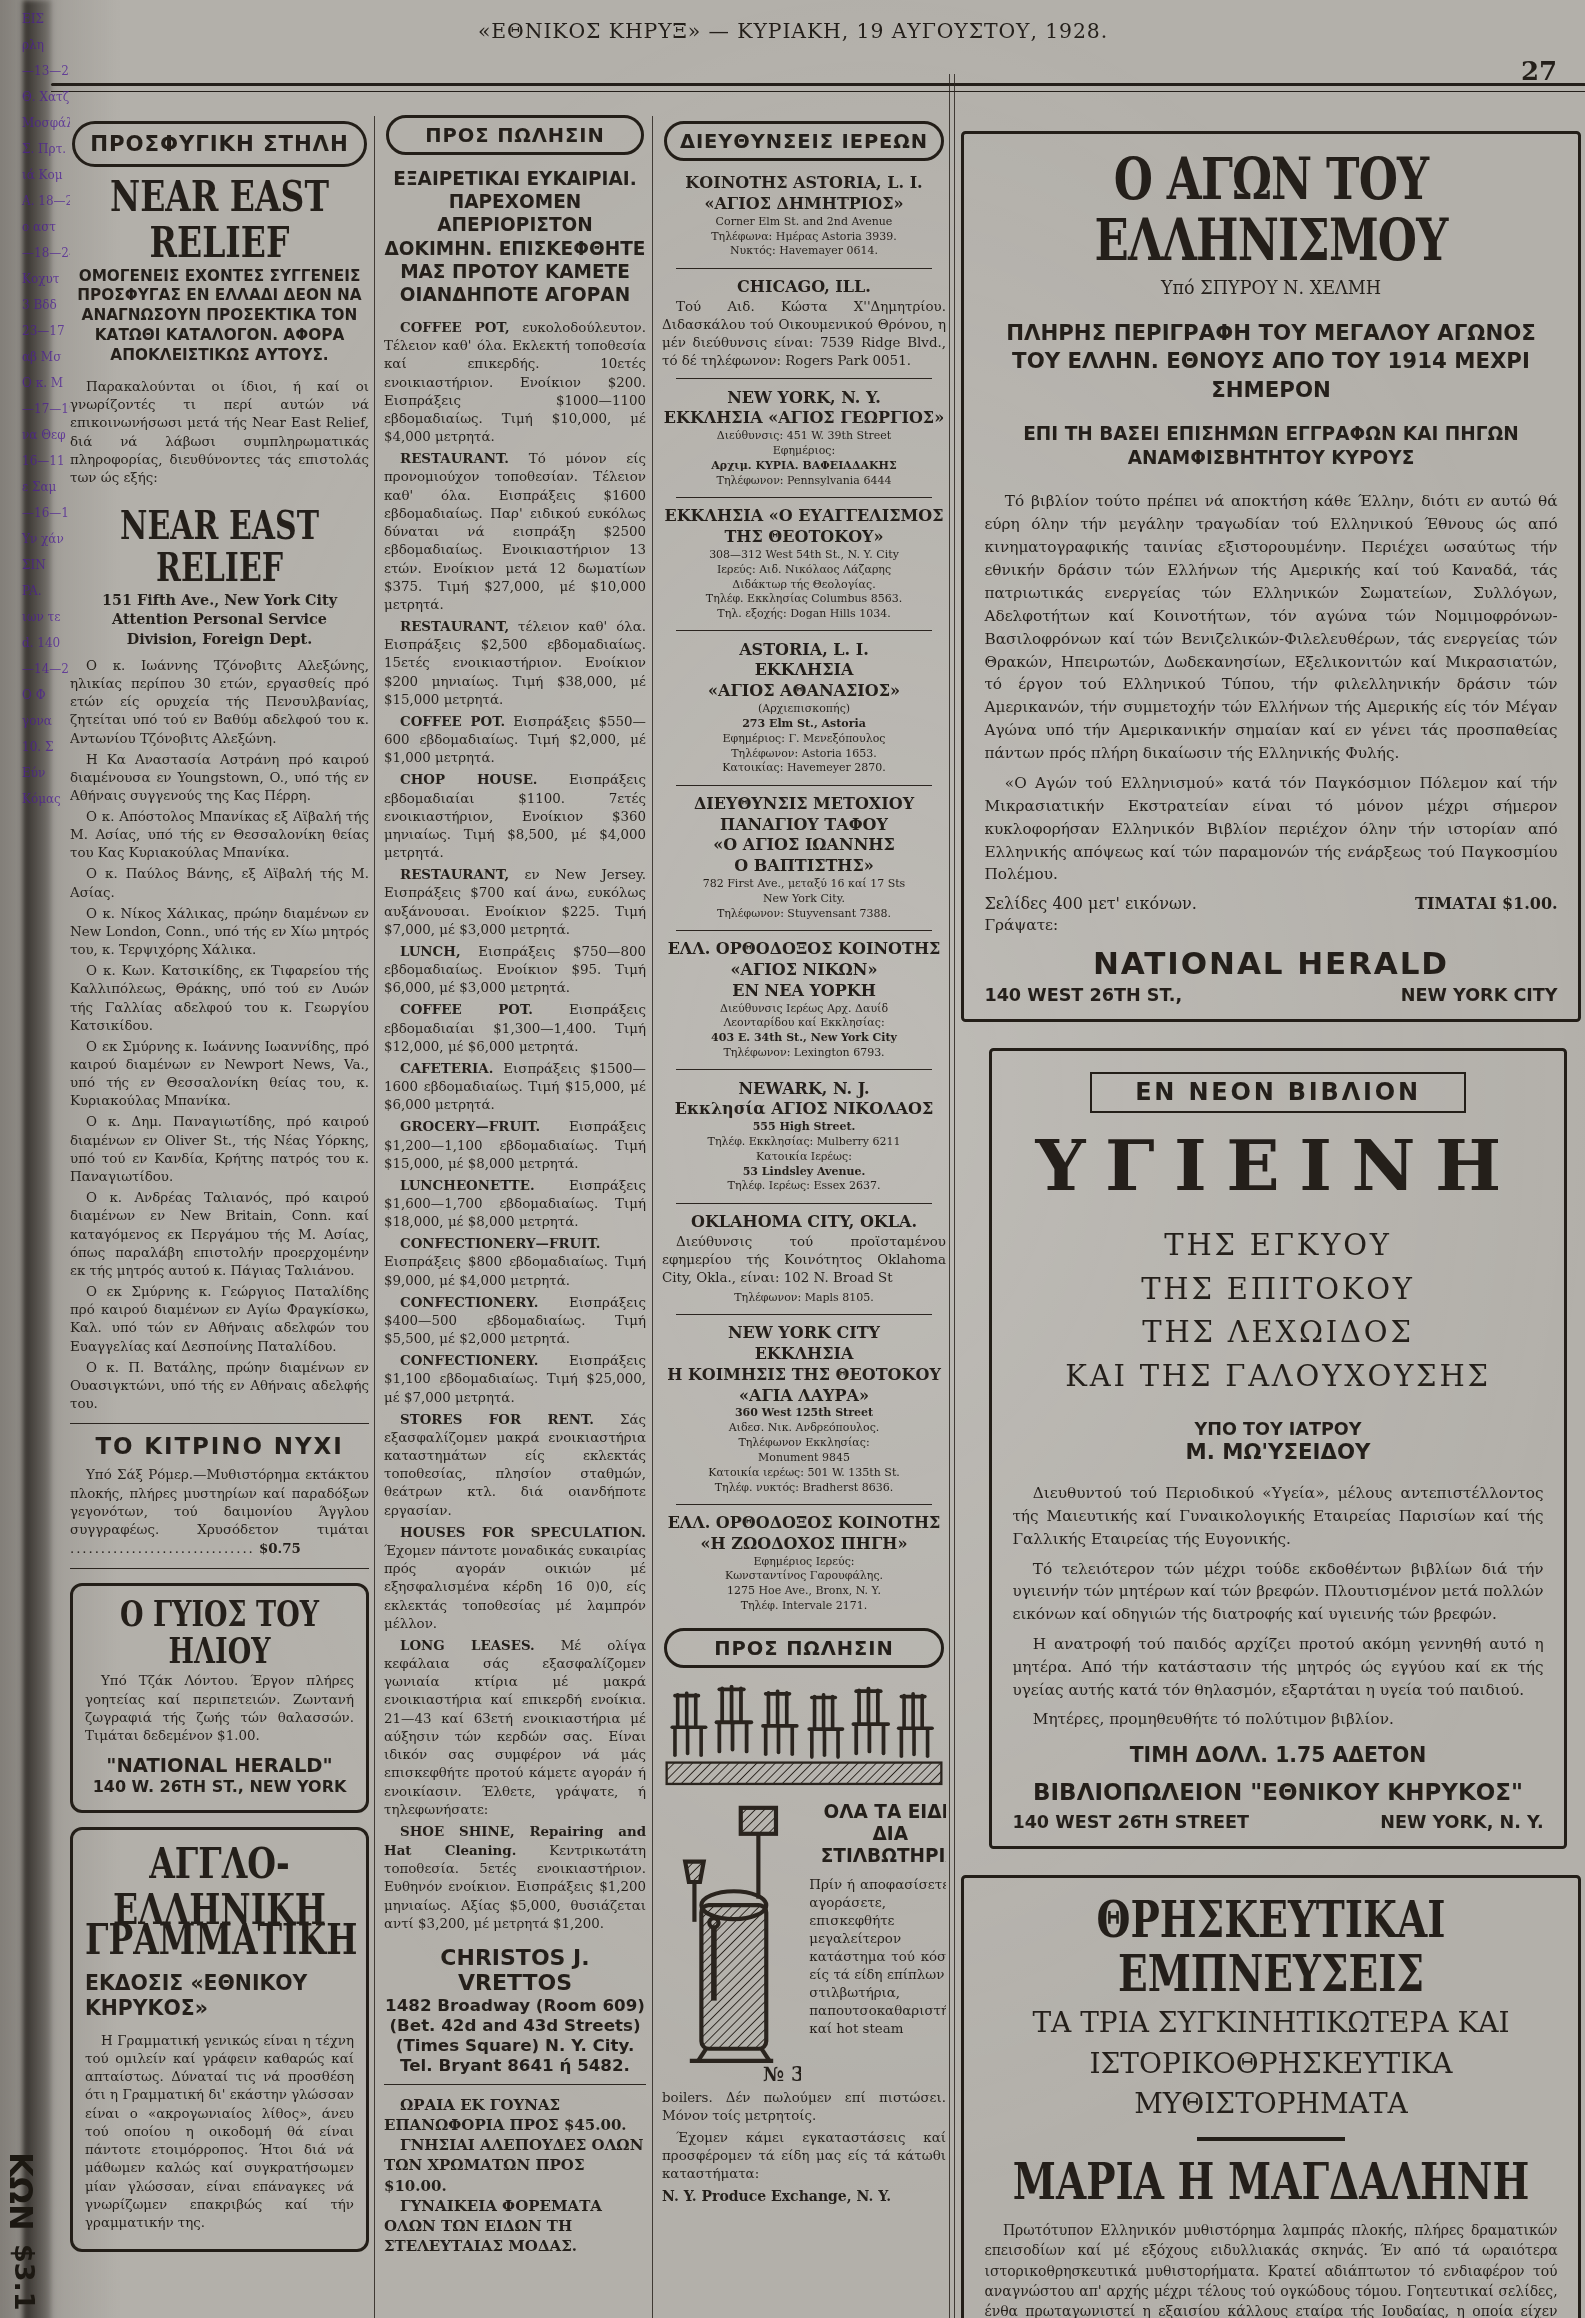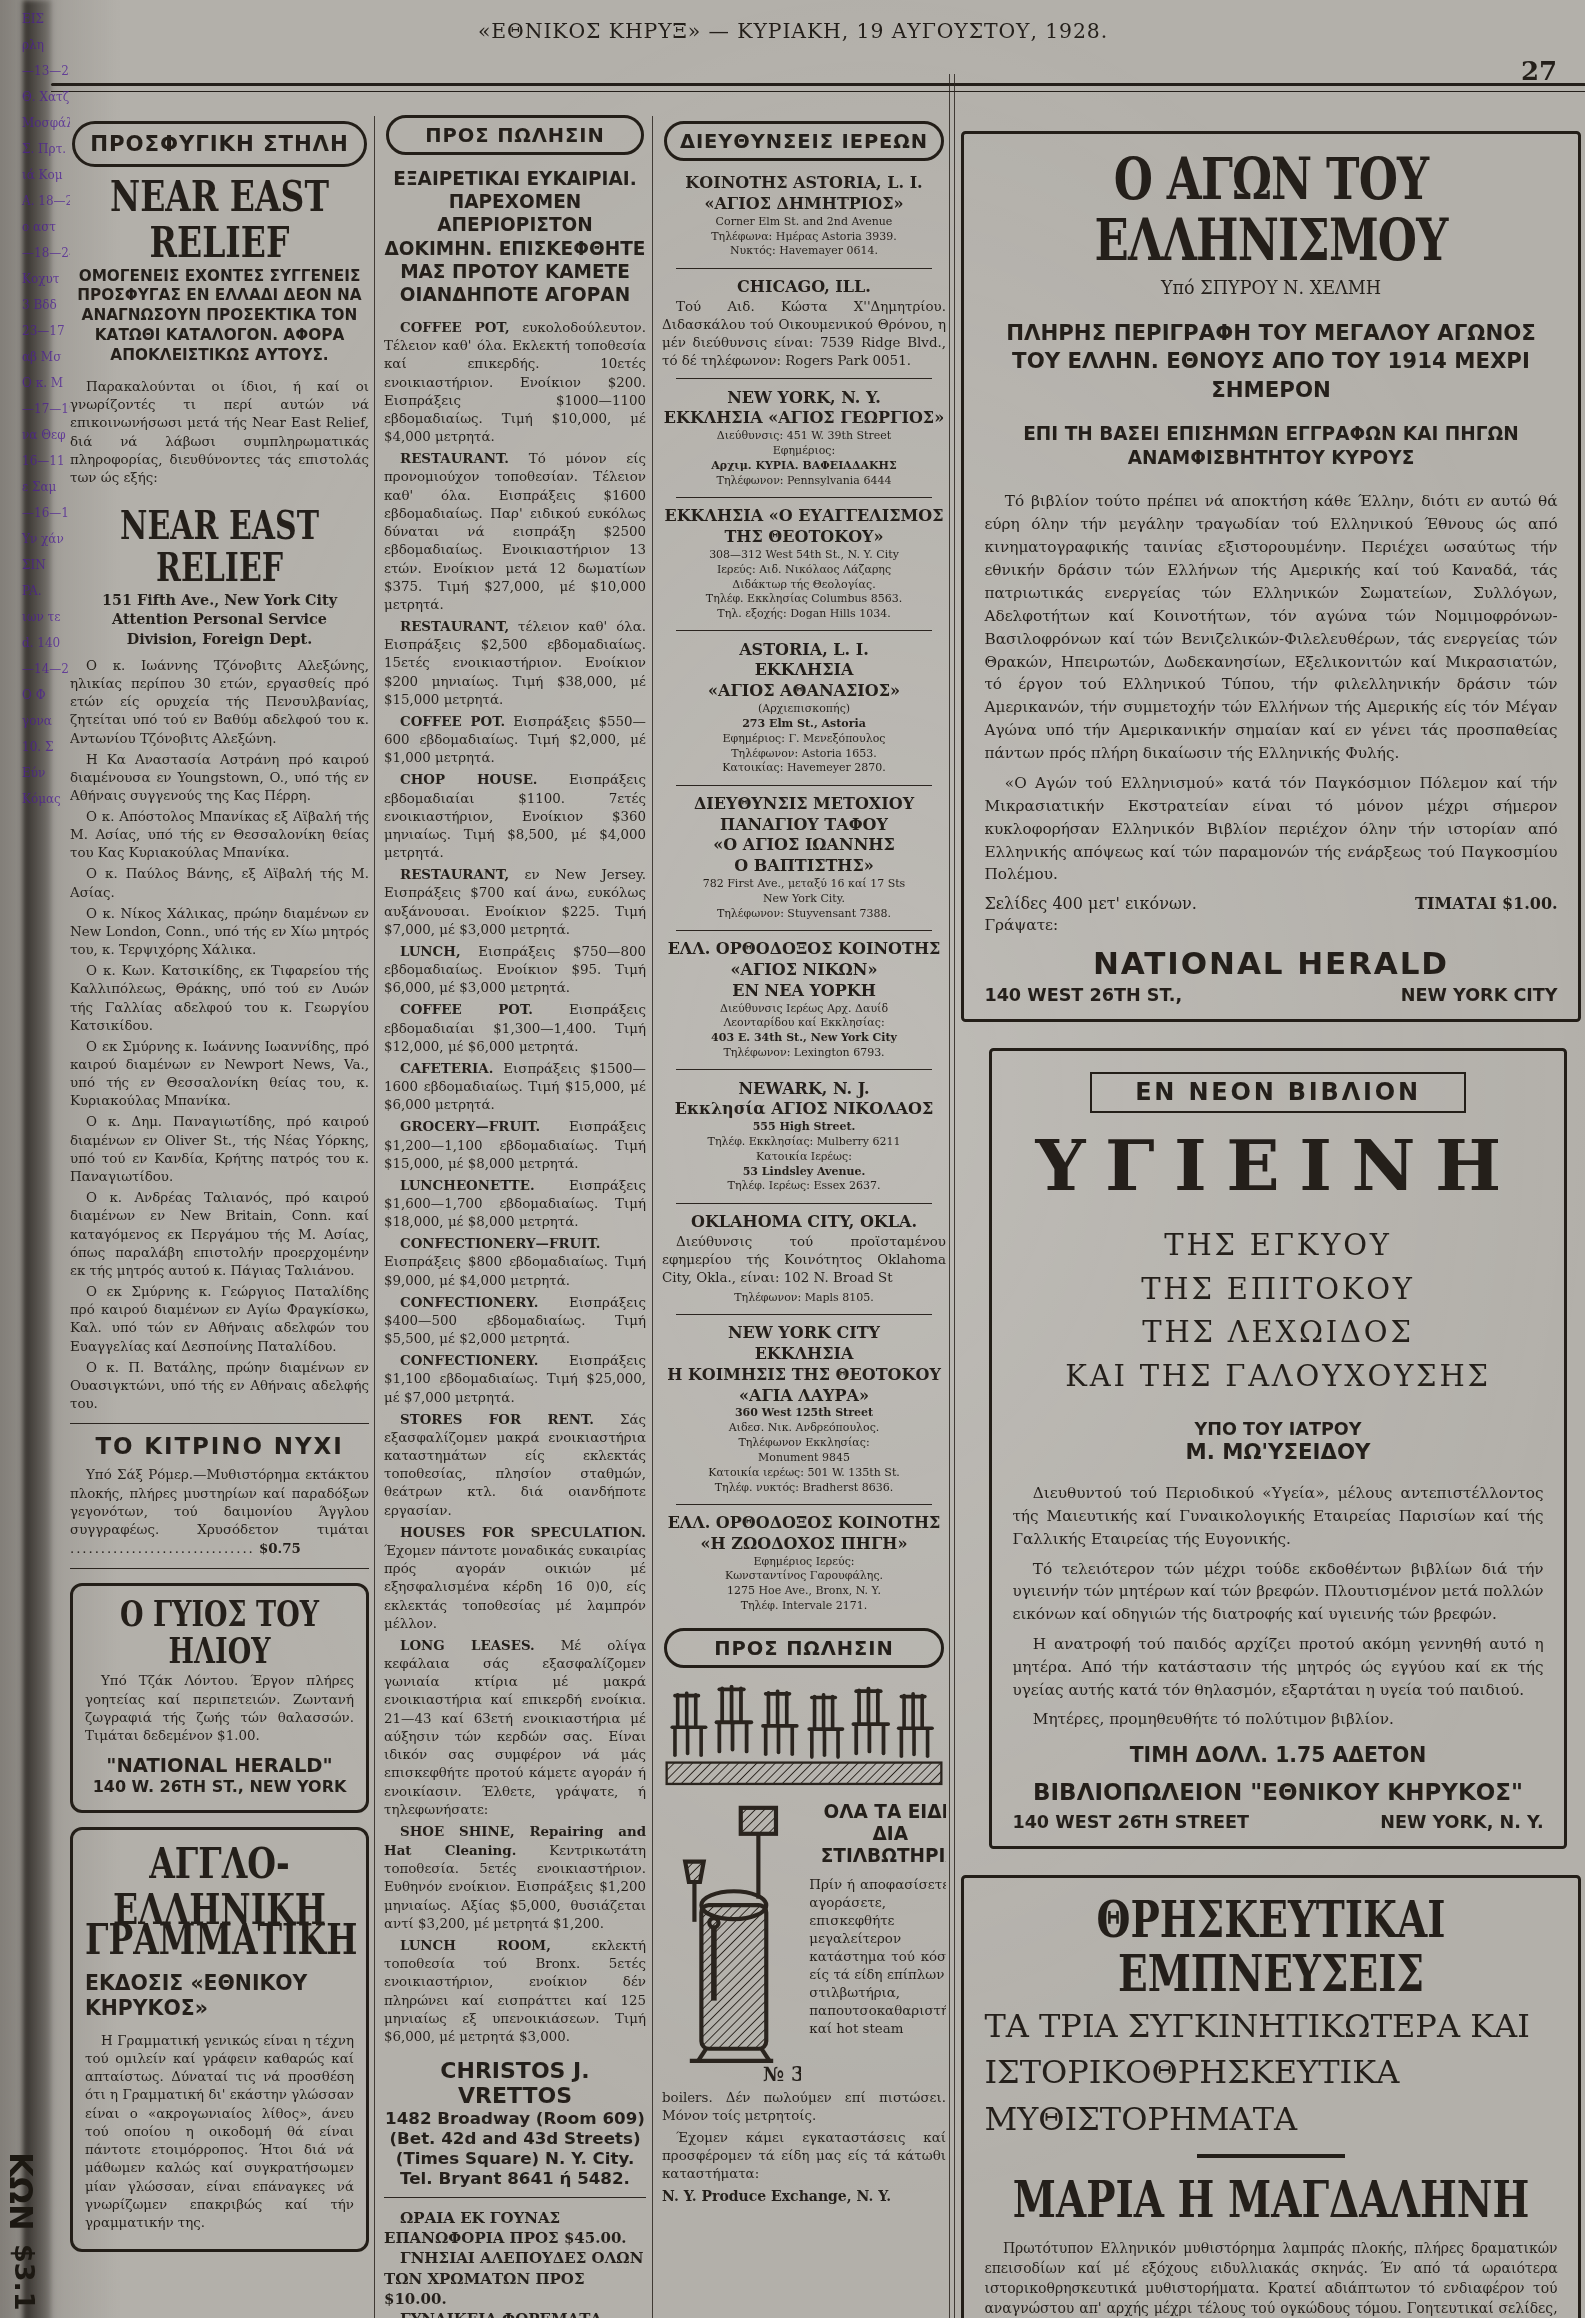--- a/index.html
+++ b/index.html
@@ -80,21 +80,21 @@
   .nh-big{font-family:"DejaVu Sans",sans-serif;font-weight:bold;font-size:31px;text-align:center;letter-spacing:1.9px;margin:10.2px 0 4.6px 0;}
   .nh-row{display:flex;justify-content:space-between;font-family:"DejaVu Sans",sans-serif;font-weight:bold;font-size:17.6px;}
   .neon-band{border:2.3px solid #231e18;width:70%;margin:0 auto 18.5px auto;text-align:center;font-family:"DejaVu Sans",sans-serif;font-weight:bold;font-size:24px;padding:4.6px 0;letter-spacing:2.8px;}
   .ygi-title{font-size:70px;font-weight:bold;text-align:center;letter-spacing:19.5px;margin:4.6px 0 23px 0;line-height:1;}
   .ygi-line{font-size:29px;text-align:center;line-height:1.5;letter-spacing:2.8px;}
   .ygi-by1{font-family:"DejaVu Sans",sans-serif;font-weight:bold;font-size:17.6px;text-align:center;margin-top:20.4px;}
   .ygi-by2{font-family:"DejaVu Sans",sans-serif;font-weight:bold;font-size:21.3px;text-align:center;margin-bottom:18.5px;}
   .ygi-price{font-family:"DejaVu Sans",sans-serif;font-weight:bold;font-size:20.4px;text-align:center;margin:12px 0;}
   .shop{font-family:"DejaVu Sans",sans-serif;font-weight:bold;font-size:23px;text-align:center;margin-bottom:6.5px;}
   .rel-title{font-size:39px;margin:4.6px 0 23px 0;}
-  .rel-sub{font-size:32px;text-align:left;line-height:1.45;}
+  .rel-sub{font-size:28px;text-align:center;line-height:1.45;}
   .rel-rule{width:148px;height:3.7px;background:#231e18;margin:12px auto 16.7px auto;}
   .book1{font-size:39px;margin:7.4px 0 22px 0;}
   .relp{font-size:14px;line-height:1.45;text-align:justify;text-indent:18.5px;}
 </style>
 </head>
 <body>
 
 <svg width="0" height="0" style="position:absolute">
   <defs>
     <symbol id="chair" viewBox="0 0 90 150">
@@ -230,21 +230,20 @@
       <p class="listing"><span class="llead">CAFETERIA.</span> <span>Εισπράξεις $1500—1600 εβδομαδιαίως. Τιμή $15,000, μέ $6,000 μετρητά.</span></p>
       <p class="listing"><span class="llead">GROCERY—FRUIT.</span> <span>Εισπράξεις $1,200—1,100 εβδομαδιαίως. Τιμή $15,000, μέ $8,000 μετρητά.</span></p>
       <p class="listing"><span class="llead">LUNCHEONETTE.</span> <span>Εισπράξεις $1,600—1,700 εβδομαδιαίως. Τιμή $18,000, μέ $8,000 μετρητά.</span></p>
       <p class="listing"><span class="llead">CONFECTIONERY—FRUIT.</span> <span>Εισπράξεις $800 εβδομαδιαίως. Τιμή $9,000, μέ $4,000 μετρητά.</span></p>
       <p class="listing"><span class="llead">CONFECTIONERY.</span> <span>Εισπράξεις $400—500 εβδομαδιαίως. Τιμή $5,500, μέ $2,000 μετρητά.</span></p>
       <p class="listing"><span class="llead">CONFECTIONERY.</span> <span>Εισπράξεις $1,100 εβδομαδιαίως. Τιμή $25,000, μέ $7,000 μετρητά.</span></p>
       <p class="listing"><span class="llead">STORES FOR RENT.</span> <span>Σάς εξασφαλίζομεν μακρά ενοικιαστήρια καταστημάτων είς εκλεκτάς τοποθεσίας, πλησίον σταθμών, θεάτρων κτλ. διά οιανδήποτε εργασίαν.</span></p>
       <p class="listing"><span class="llead">HOUSES FOR SPECULATION.</span> <span>Έχομεν πάντοτε μοναδικάς ευκαιρίας πρός αγοράν οικιών μέ εξησφαλισμένα κέρδη 16 0)0, είς εκλεκτάς τοποθεσίας μέ λαμπρόν μέλλον.</span></p>
       <p class="listing"><span class="llead">LONG LEASES.</span> <span>Μέ ολίγα κεφάλαια σάς εξασφαλίζομεν γωνιαία κτίρια μέ μακρά ενοικιαστήρια καί επικερδή ενοίκια. 21—43 καί 63ετή ενοικιαστήρια μέ αύξησιν τών κερδών σας. Είναι ιδικόν σας συμφέρον νά μάς επισκεφθήτε προτού κάμετε αγοράν ή ενοικίασιν. Έλθετε, γράψατε, ή τηλεφωνήσατε:</span></p>
       <p class="listing"><span class="llead">SHOE SHINE, Repairing and Hat Cleaning.</span> <span>Κεντρικωτάτη τοποθεσία. 5ετές ενοικιαστήριον. Ευθηνόν ενοίκιον. Εισπράξεις $1,200 μηνιαίως. Αξίας $5,000, θυσιάζεται αντί $3,200, μέ μετρητά $1,200.</span></p>
-      <p class="listing"><span class="llead">LUNCH ROOM,</span> <span>εκλεκτή τοποθεσία τού Bronx. 5ετές ενοικιαστήριον, ενοίκιον δέν πληρώνει καί εισπράττει καί 125 μηνιαίως εξ υπενοικιάσεων. Τιμή $6,000, μέ μετρητά $3,000.</span></p>
     </div>
 
   <div class="firm" style="font-size:22px;margin-top:12px;">CHRISTOS J. VRETTOS</div>
   <div class="firm" style="font-size:16.7px;">1482 Broadway (Room 609)</div>
   <div class="firm" style="font-size:16.7px;">(Bet. 42d and 43d Streets)</div>
   <div class="firm" style="font-size:16.7px;">(Times Square) N. Y. City.</div>
   <div class="firm" style="font-size:16.7px;">Tel. Bryant 8641 ή 5482.</div>
 
   <hr class="hr">
   <div class="furline">ΩΡΑΙΑ ΕΚ ΓΟΥΝΑΣ ΕΠΑΝΩΦΟΡΙΑ ΠΡΟΣ $45.00.</div>

